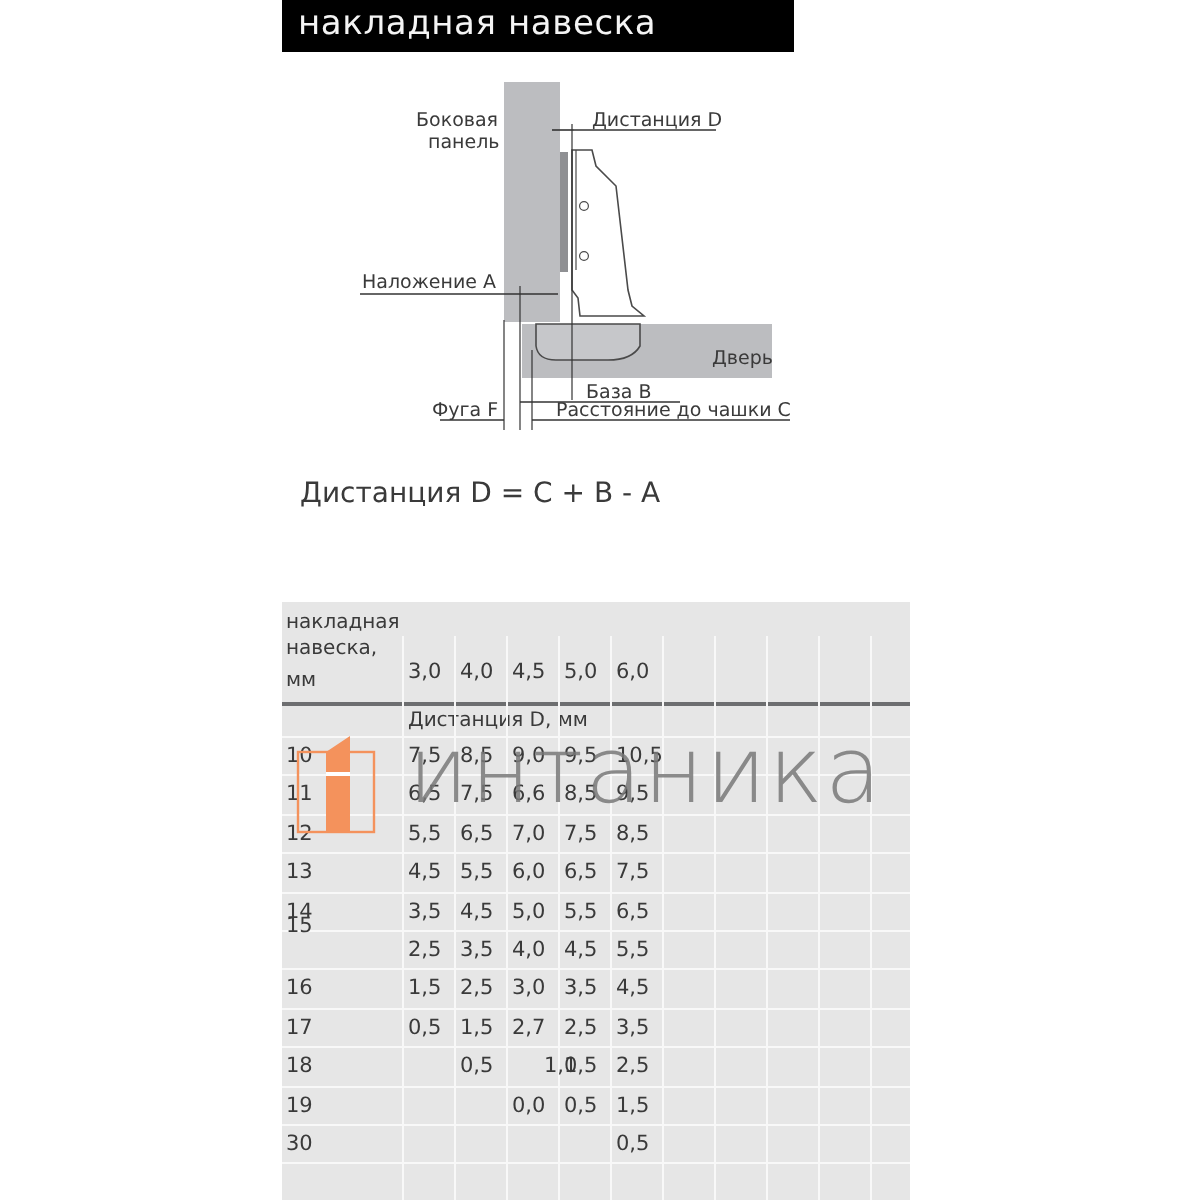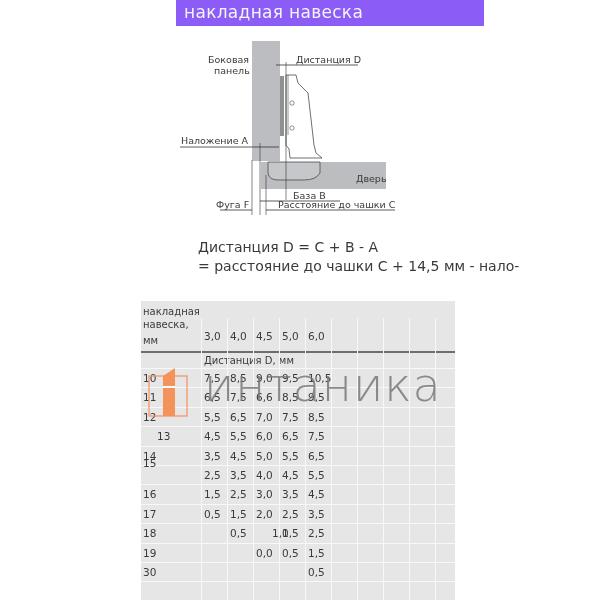--- a/index.html
+++ b/index.html
@@ -1,27 +1,27 @@
 <!DOCTYPE html>
 <html><head>
 <meta charset="utf-8">
 <style>
   html, body { margin:0; padding:0; background:#ffffff; }
   body { width:600px; height:600px; position:relative; overflow:hidden;
          font-family:"DejaVu Sans", sans-serif; color:#3a3a3a; }
-  .title-bar { position:absolute; left:141px; top:0; width:308px; height:26px;
-               background:#8b5cf6;margin-left:35px; }
+  .title-bar { position:absolute; left:141px; top:0; width:256px; height:26px;
+               background:#000000; }
   .title-bar span { position:absolute; left:8px; top:2px; color:#f4f4f4;
                     font-size:17px; letter-spacing:0.3px; }
   .diagram { position:absolute; left:180px; top:35px; width:240px; height:190px; }
   .diagram svg { width:240px; height:190px; }
   .lbl { font-family:"DejaVu Sans", sans-serif; font-size:9.5px; fill:#3a3a3a; }
   .formula { position:absolute; left:150px; top:238px; width:310px;
              font-size:14px; line-height:19px; color:#3a3a3a; }
-  .formula div { white-space:nowrap;margin-left:48px; }
+  .formula div { white-space:nowrap; }
   .table-wrap { position:absolute; left:141px; top:301px; width:314px; height:299px;
                 background:#e6e6e6; }
   .hdr { position:absolute; font-size:10px; color:#3a3a3a; }
   .cell { position:absolute; font-size:10.5px; color:#3a3a3a; }
   .vline { position:absolute; width:1px; background:#f8f8f8; }
   .hline { position:absolute; height:1px; background:#f8f8f8; left:0; width:314px; }
   .thick { position:absolute; left:0; width:314px; height:2px; background:#6d6e70; top:50px; }
   .watermark { position:absolute; left:141px; top:364px; width:320px; height:60px; pointer-events:none; }
   .wm-text { position:absolute; left:63px; top:-6px; font-size:46px; color:rgba(120,120,120,0.85);
              font-family:"DejaVu Sans", sans-serif; letter-spacing:1px; font-weight:300; }
@@ -67,21 +67,20 @@
     <text class="lbl" x="1" y="109">Наложение А</text>
     <text class="lbl" x="176" y="147">Дверь</text>
     <text class="lbl" x="113" y="164">База В</text>
     <text class="lbl" x="36" y="173">Фуга F</text>
     <text class="lbl" x="98" y="173">Расстояние до чашки С</text>
   </svg>
 </div>
 
 <div class="formula">
   <div>Дистанция D = C + B - A</div>
-  <div>= расстояние до чашки С + 14,5 мм - нало-</div>
 </div>
 
 <div class="table-wrap" id="tbl">
   <div class="hdr" style="left:2px;top:5px">накладная</div>
   <div class="hdr" style="left:2px;top:18px">навеска,</div>
   <div class="hdr" style="left:2px;top:34px">мм</div>
   <div class="cell" style="left:63px;top:29px">3,0</div>
   <div class="cell" style="left:89px;top:29px">4,0</div>
   <div class="cell" style="left:115px;top:29px">4,5</div>
   <div class="cell" style="left:141px;top:29px">5,0</div>
@@ -113,21 +112,21 @@
     <div class="cell" style="left: 141px; top: 90.4px;">8,5</div>
     <div class="cell" style="left: 167px; top: 90.4px;">9,5</div>
     <div class="hline" style="top: 105.8px;"></div>
     <div class="cell" style="left: 2px; top: 109.8px;">12</div>
     <div class="cell" style="left: 63px; top: 109.8px;">5,5</div>
     <div class="cell" style="left: 89px; top: 109.8px;">6,5</div>
     <div class="cell" style="left: 115px; top: 109.8px;">7,0</div>
     <div class="cell" style="left: 141px; top: 109.8px;">7,5</div>
     <div class="cell" style="left: 167px; top: 109.8px;">8,5</div>
     <div class="hline" style="top: 125.2px;"></div>
-    <div class="cell" style="left: 16px; top: 129.2px; text-align: center;">13</div>
+    <div class="cell" style="left: 2px; top: 129.2px; text-align: center;">13</div>
     <div class="cell" style="left: 63px; top: 129.2px;">4,5</div>
     <div class="cell" style="left: 89px; top: 129.2px;">5,5</div>
     <div class="cell" style="left: 115px; top: 129.2px;">6,0</div>
     <div class="cell" style="left: 141px; top: 129.2px;">6,5</div>
     <div class="cell" style="left: 167px; top: 129.2px;">7,5</div>
     <div class="hline" style="top: 144.6px;"></div>
     <div class="cell" style="left: 2px; top: 148.6px;">14</div>
     <div class="cell" style="left: 63px; top: 148.6px;">3,5</div>
     <div class="cell" style="left: 89px; top: 148.6px;">4,5</div>
     <div class="cell" style="left: 115px; top: 148.6px;">5,0</div>
@@ -144,21 +143,21 @@
     <div class="cell" style="left: 2px; top: 187.4px;">16</div>
     <div class="cell" style="left: 63px; top: 187.4px;">1,5</div>
     <div class="cell" style="left: 89px; top: 187.4px;">2,5</div>
     <div class="cell" style="left: 115px; top: 187.4px;">3,0</div>
     <div class="cell" style="left: 141px; top: 187.4px;">3,5</div>
     <div class="cell" style="left: 167px; top: 187.4px;">4,5</div>
     <div class="hline" style="top: 202.8px;"></div>
     <div class="cell" style="left: 2px; top: 206.8px;">17</div>
     <div class="cell" style="left: 63px; top: 206.8px;">0,5</div>
     <div class="cell" style="left: 89px; top: 206.8px;">1,5</div>
-    <div class="cell" style="left: 115px; top: 206.8px;">2,0</div>
+    <div class="cell" style="left: 115px; top: 206.8px;">2,7</div>
     <div class="cell" style="left: 141px; top: 206.8px;">2,5</div>
     <div class="cell" style="left: 167px; top: 206.8px;">3,5</div>
     <div class="hline" style="top: 222.2px;"></div>
     <div class="cell" style="left: 2px; top: 226.2px; text-align: right;">18</div>
     <div class="cell" style="left: 63px; top: 226.2px;"></div>
     <div class="cell" style="left: 89px; top: 226.2px;">0,5</div>
     <div class="cell" style="left: 115px; top: 226.2px; margin-left: 16px;">1,0</div>
     <div class="cell" style="left: 141px; top: 226.2px;">1,5</div>
     <div class="cell" style="left: 167px; top: 226.2px;">2,5</div>
     <div class="hline" style="top: 241.6px;"></div>

